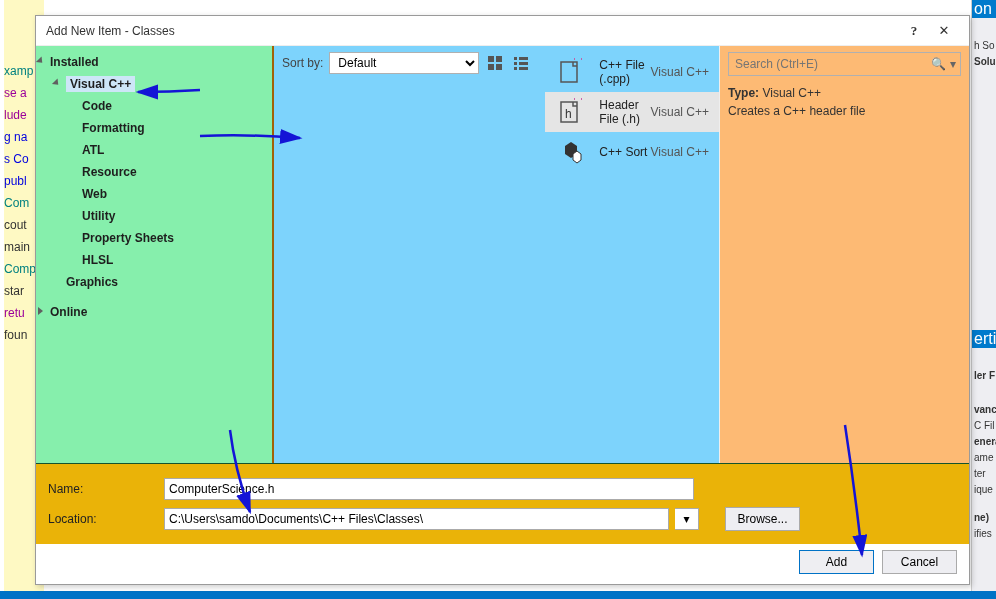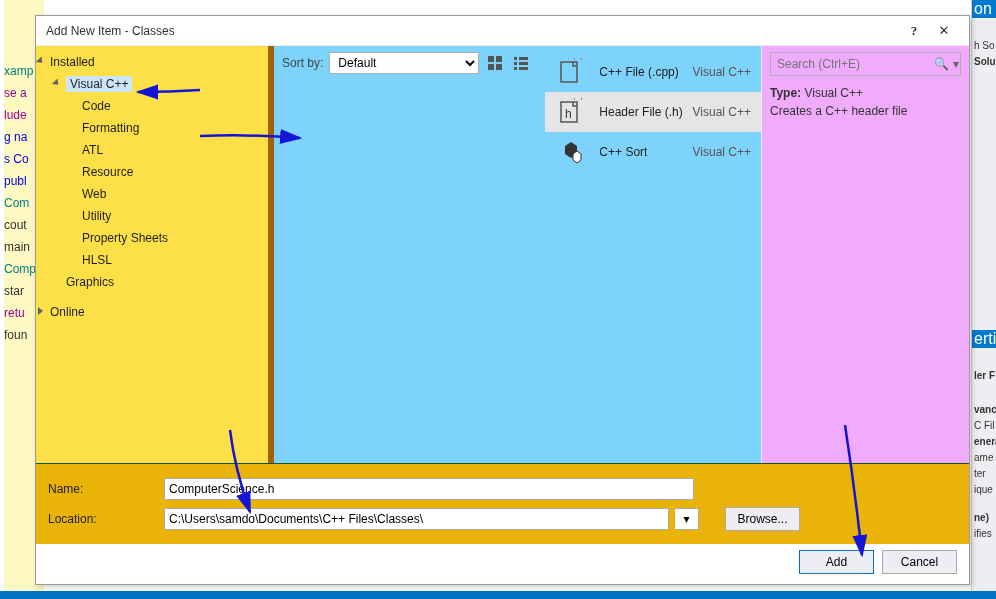--- a/index.html
+++ b/index.html
@@ -18,21 +18,21 @@
   
   .dialog { position: absolute; left: 35px; top: 15px; width: 935px; height: 570px; background: #fff; border: 1px solid #9a9a9a; box-shadow: 2px 2px 6px rgba(0,0,0,.2); display: flex; flex-direction: column; }
   .titlebar { height: 30px; line-height: 30px; padding: 0 10px; display: flex; align-items: center; border-bottom: 1px solid #eee; }
   .titlebar .title { flex: 1; color: #333; }
   .titlebar .win-btn { width: 30px; text-align: center; color: #333; font-size: 13px; }
   .titlebar .win-btn.help { font-family: Georgia, serif; font-weight: bold; }
 
   .main-area { flex: 1; display: flex; min-height: 0; }
 
   
-  .tree-pane { width: 238px; background: #fde047; border-right: 6px solid #a16207; padding-top: 5px; position:relative; }
+  .tree-pane { width: 238px; background: #86efac; border-right: 2px solid #a16207; padding-top: 5px; position:relative;font-weight:bold; }
   .tree-row { height: 22px; line-height: 22px; padding-left: 14px; color: #1e1e1e; position: relative; cursor:default;}
   .tree-row.lvl2 { padding-left: 30px; }
   .tree-row.lvl3 { padding-left: 46px; }
   .tree-row .caret { position:absolute; left:2px; top:6px; width:0;height:0; border-left:5px solid #606060; border-top:4px solid transparent; border-bottom:4px solid transparent; transform:rotate(45deg);}
   .tree-row.lvl2 .caret{left:18px;}
   .tree-row.collapsed .caret{transform:rotate(0);}
   .tree-row.sel .lbl{ background:#cde6f7; padding:1px 4px;}
 
   
   .center-pane { flex:1; display:flex; flex-direction:row; background:#7dd3fc; }
@@ -42,21 +42,21 @@
   .center-toolbar .view-btn { width:20px; height:20px; display:inline-flex; align-items:center; justify-content:center; color:#444;}
   .center-toolbar .spacer{flex:1;}
   .item-list { flex:1; overflow-y:auto; padding-top:6px;}
   .item { height:40px; display:flex; align-items:center; padding:0 10px; }
   .item.sel { background:#e5e5e5; }
   .item .icon-box { width:32px; height:32px; margin-right:12px; display:flex; align-items:center; justify-content:center; }
   .item .name { flex:1; color:#222; }
   .item .cat  { color:#555; }
 
   
-  .detail-pane { width:208px; border-left:1px solid #eee; padding:6px 8px; background:#f0abfc;}
+  .detail-pane { width:250px; border-left:1px solid #eee; padding:6px 8px; background:#fdba74;}
   .search-row { display:flex; align-items:center; border:1px solid #b0b0b0; height:24px; padding:0 4px; margin-bottom:10px;}
   .search-row input { border:none; outline:none; flex:1; background:transparent;}
   .search-row .mag { color:#666; font-size:12px; }
   .detail-pane .line{color:#333; margin-bottom:4px;}
   .detail-pane .line b{font-weight:600;}
 
   
   .bottom { background:#eab308; border-top:1px solid #14532d; padding:10px 12px 10px 12px;}
   .form-row { display:flex; align-items:center; height:30px; gap:6px;}
   .form-row .flbl { width:110px; color:#222; }

